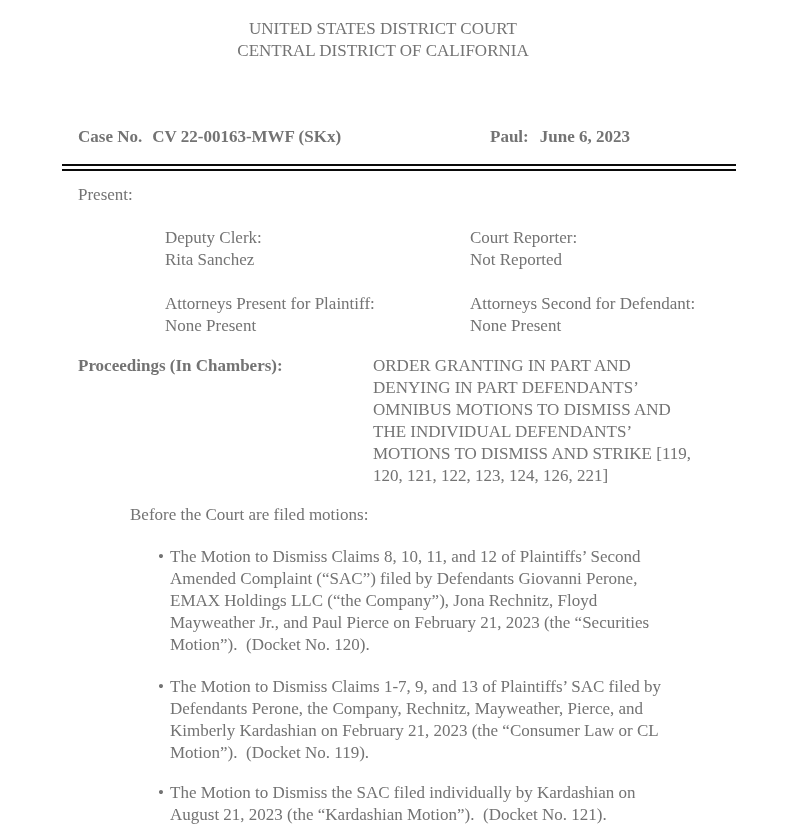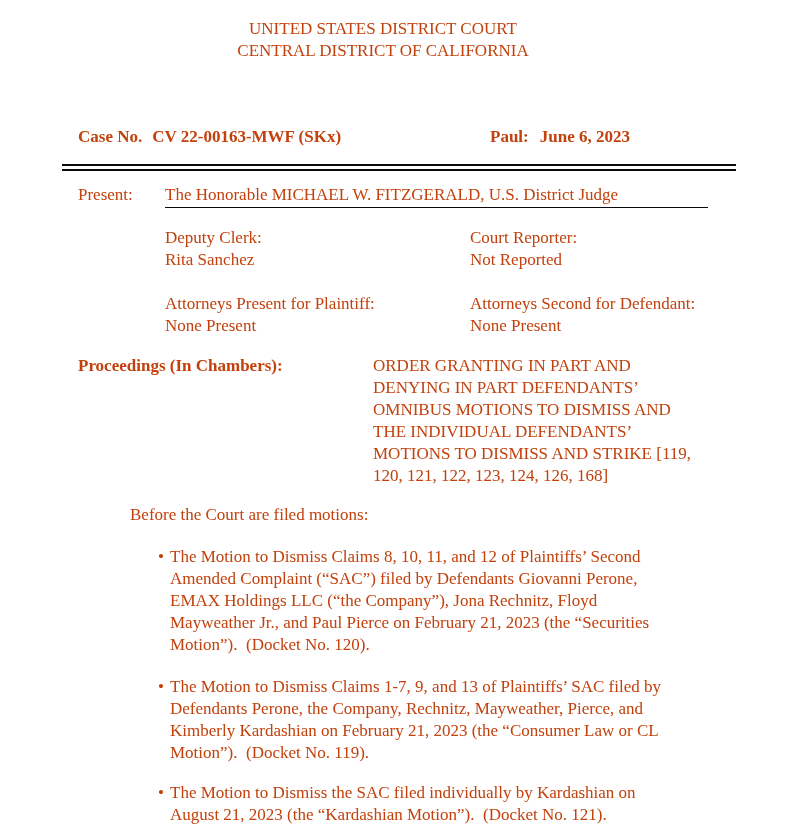--- a/index.html
+++ b/index.html
@@ -1,21 +1,21 @@
 <!DOCTYPE html>
 <html><head>
 <meta charset="utf-8">
 <style>
   html, body { margin: 0; padding: 0; background: #ffffff; }
   .page {
     position: relative;
     width: 736px;
     height: 831px;
     background: #ffffff;
-    color: #c2410c;
+    color: #737373;
     font-family: "Liberation Serif", serif;
     font-size: 17px;
     line-height: 22px;
     overflow: hidden;
   }
   .abs { position: absolute; }
   .bold { font-weight: bold; }
   .center-head {
     left: 30px; right: 0; top: 18px;
     text-align: center;
@@ -88,39 +88,38 @@
   </div>
 
   <div class="abs date-group bold">
     <span>Paul:</span><span class="val">June 6, 2023</span>
   </div>
 
 
   <div class="abs double-rule"></div>
 
   <div class="abs present-label">Present:</div>
-  <div class="abs judge">The Honorable MICHAEL W. FITZGERALD, U.S. District Judge</div>
 
   <div class="abs col1 r-clerk-label">Deputy Clerk:</div>
   <div class="abs col1 r-clerk-val">Rita Sanchez</div>
   <div class="abs col2 r-clerk-label">Court Reporter:</div>
   <div class="abs col2 r-clerk-val">Not Reported</div>
 
   <div class="abs col1 r-atty-label">Attorneys Present for Plaintiff:</div>
   <div class="abs col1 r-atty-val">None Present</div>
   <div class="abs col2 r-atty-label">Attorneys Second for Defendant:</div>
   <div class="abs col2 r-atty-val">None Present</div>
 
   <div class="abs proceedings-label bold">Proceedings (In Chambers):</div>
   <div class="abs order-text">ORDER GRANTING IN PART AND
 DENYING IN PART DEFENDANTS’
 OMNIBUS MOTIONS TO DISMISS AND
 THE INDIVIDUAL DEFENDANTS’
 MOTIONS TO DISMISS AND STRIKE [119,
-120, 121, 122, 123, 124, 126, 168]</div>
+120, 121, 122, 123, 124, 126, 221]</div>
 
   <div class="abs intro">Before the Court are filed motions:</div>
 
   <div class="bullet bullet-1">
     <span class="dot">•</span>
     <div class="btext">The Motion to Dismiss Claims 8, 10, 11, and 12 of Plaintiffs’ Second
 Amended Complaint (“SAC”) filed by Defendants Giovanni Perone,
 EMAX Holdings LLC (“the Company”), Jona Rechnitz, Floyd
 Mayweather Jr., and Paul Pierce on February 21, 2023 (the “Securities
 Motion”).  (Docket No. 120).</div>

